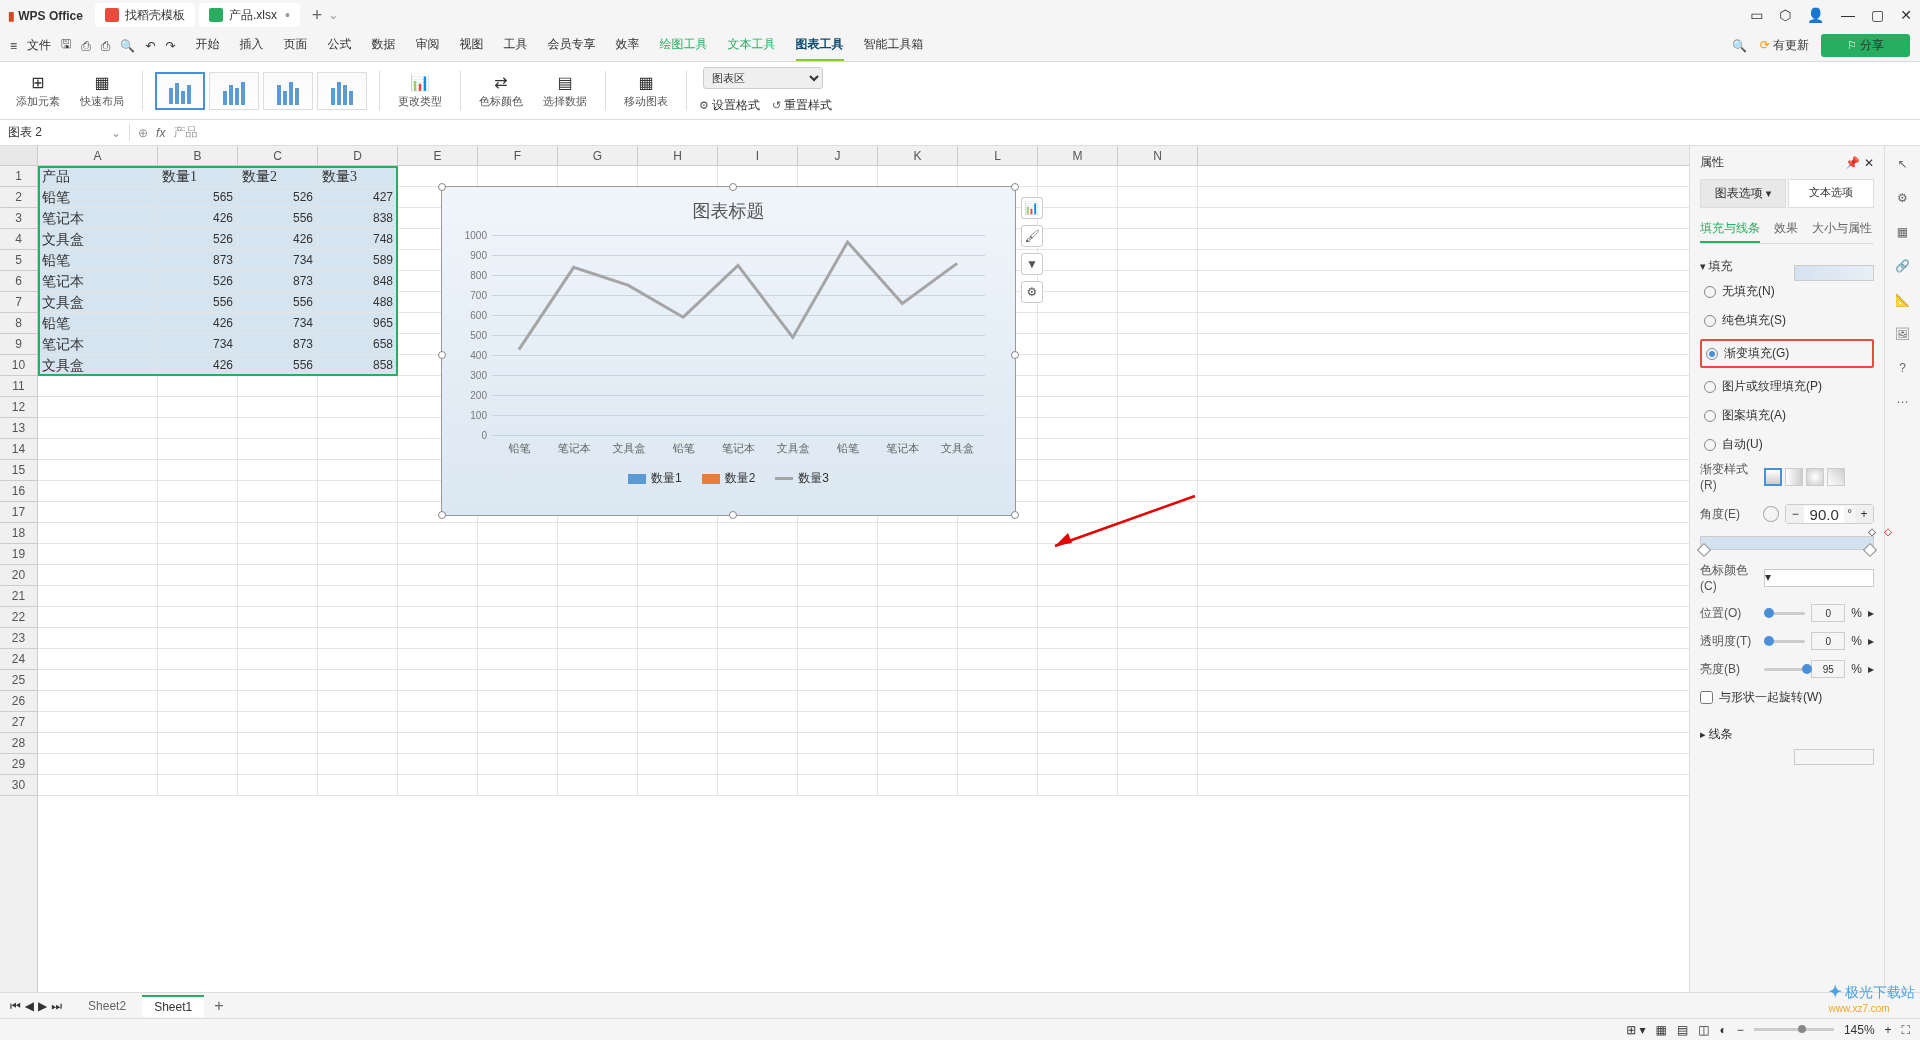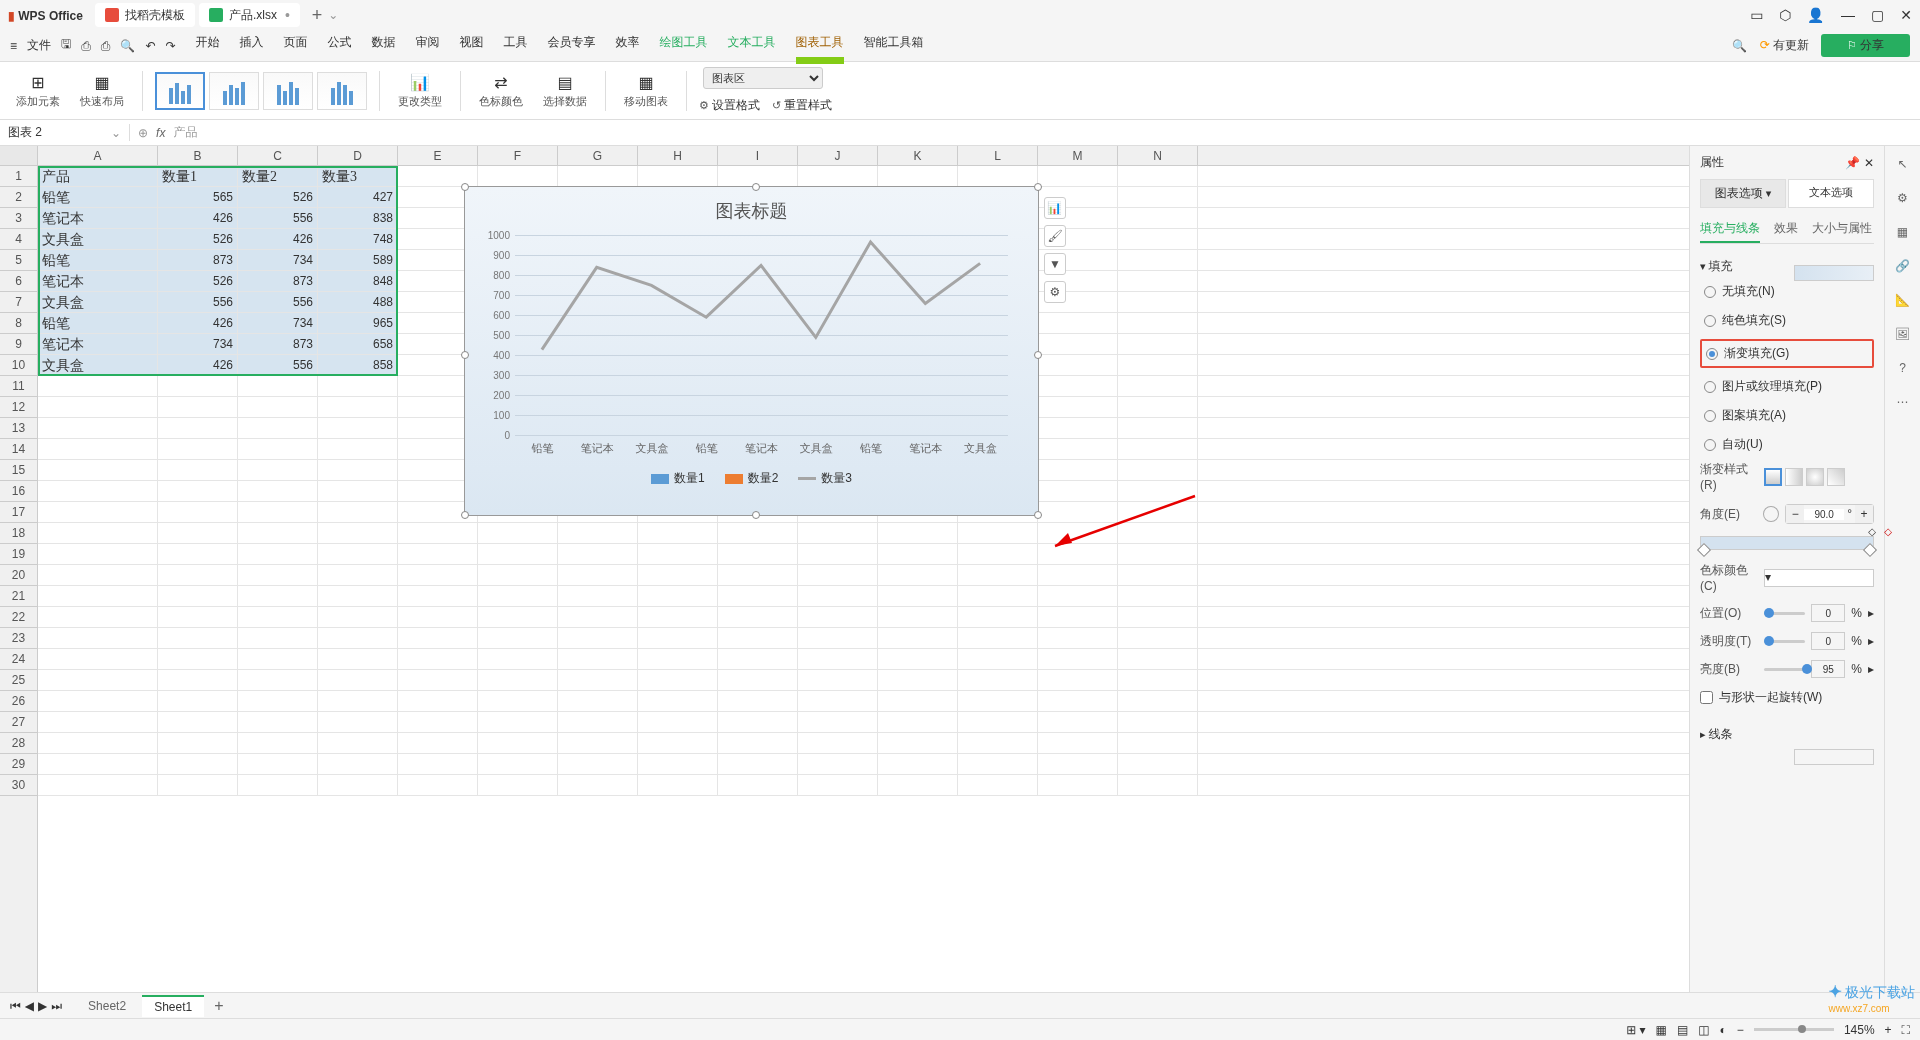--- a/index.html
+++ b/index.html
@@ -14,21 +14,21 @@
 .tab-icon.green{background:#27ae60}
 .tab-close{margin-left:8px;color:#999;font-size:14px}
 .tab-add{margin-left:8px;font-size:18px;color:#666}
 .window-controls{margin-left:auto;display:flex;gap:16px;color:#666}
 .window-controls span{font-size:14px}
 .menu-bar{height:32px;background:#f5f5f5;display:flex;align-items:center;padding:0 10px;border-bottom:1px solid #ddd}
 .menu-left{display:flex;align-items:center;gap:10px}
 .menu-tabs{display:flex;margin-left:20px;gap:20px}
 .menu-tab{padding:6px 0;color:#333;cursor:pointer}
 .menu-tab.green{color:#27ae60}
-.menu-tab.active{color:#a16207;border-bottom:7px solid #84cc16;font-weight:normal}
+.menu-tab.active{color:#0c4a6e;border-bottom:2px solid #84cc16;font-weight:bold}
 .menu-right{margin-left:auto;display:flex;align-items:center;gap:12px}
 .share-btn{background:#27ae60;color:#fff;padding:3px 26px;border-radius:3px;font-size:11px}
 .ribbon{height:58px;background:#fff;display:flex;align-items:center;padding:4px 10px;border-bottom:1px solid #ddd;gap:8px}
 .ribbon-group{display:flex;flex-direction:column;align-items:center;gap:2px;padding:0 6px}
 .ribbon-icon{width:24px;height:20px;display:flex;align-items:center;justify-content:center;font-size:16px}
 .ribbon-label{font-size:11px;color:#555}
 .ribbon-divider{width:1px;height:40px;background:#ddd;margin:0 4px}
 .chart-thumbs{display:flex;gap:4px}
 .chart-thumb{width:50px;height:38px;border:1px solid #ddd;background:linear-gradient(to top,#fff,#f9f9f9);display:flex;align-items:flex-end;justify-content:center;gap:2px;padding:4px}
 .chart-thumb.active{border:2px solid #4a90d9}
@@ -48,21 +48,21 @@
 .col-h{border-right:1px solid #ccc;text-align:center;line-height:20px;font-size:12px;color:#555}
 .grid-body{display:flex;flex:1;overflow:hidden;position:relative}
 .row-headers{width:38px;background:#f0f0f0;border-right:1px solid #ccc}
 .row-h{height:21px;text-align:center;line-height:21px;border-bottom:1px solid #ccc;font-size:12px;color:#555}
 .cells{position:relative;flex:1}
 .cell-row{display:flex;height:21px;border-bottom:1px solid #e5e5e5}
 .cell{border-right:1px solid #e5e5e5;padding:0 4px;line-height:21px;overflow:hidden}
 .hdr-cell{background:#d6e4f0;font-family:"SimSun",serif;font-size:14px}
 .data-cell{background:#d6e4f0}
 .sel-border{position:absolute;border:2px solid #27ae60;pointer-events:none}
-.chart-obj{position:absolute;left:464px;top:40px;width:575px;height:330px;background:linear-gradient(180deg,#f0f5fa,#dbe7f2);border:1px solid #999}
+.chart-obj{position:absolute;left:441px;top:40px;width:575px;height:330px;background:linear-gradient(180deg,#f0f5fa,#dbe7f2);border:1px solid #999}
 .chart-handle{position:absolute;width:8px;height:8px;background:#fff;border:1px solid #888;border-radius:50%}
 .chart-title{text-align:center;padding:12px;font-size:18px;color:#555;font-family:"SimSun",serif}
 .chart-plot{position:relative;height:200px;margin:0 30px 0 50px}
 .y-axis{position:absolute;left:-35px;top:0;height:100%;width:30px}
 .y-tick{position:absolute;right:0;font-size:10px;color:#777;transform:translateY(-50%)}
 .plot-area{position:absolute;left:0;right:0;top:0;bottom:0}
 .grid-line{position:absolute;left:0;right:0;height:1px;background:#c8d4e0}
 .bars{position:absolute;left:0;right:0;bottom:0;height:100%;display:flex;justify-content:space-around;align-items:flex-end}
 .bar-group{display:flex;gap:3px;align-items:flex-end;width:50px;justify-content:center}
 .bar{width:14px}
@@ -91,21 +91,21 @@
 .radio-item.highlight{border:2px solid #e74c3c;border-radius:2px;padding:4px}
 .radio{width:12px;height:12px;border:1px solid #888;border-radius:50%;position:relative}
 .radio.checked::after{content:"";position:absolute;width:6px;height:6px;background:#4a90d9;border-radius:50%;top:2px;left:2px}
 .form-row{display:flex;align-items:center;gap:6px;margin:6px 0;font-size:11px}
 .form-row label{width:58px;color:#555}
 .grad-styles{display:flex;gap:3px}
 .grad-sw{width:18px;height:18px;border:1px solid #ccc}
 .grad-sw.active{border:2px solid #4a90d9}
 .spinner{display:flex;align-items:center;border:1px solid #ccc;border-radius:3px;height:20px}
 .spinner button{width:18px;height:18px;border:none;background:#f0f0f0;font-size:12px}
-.spinner input{width:40px;border:none;text-align:center;font-size:10px}
+.spinner input{width:40px;border:none;text-align:center;font-size:15px}
 .grad-bar{height:14px;background:linear-gradient(90deg,#d4e2ef,#d4e2ef);border:1px solid #ccc;margin:6px 0;position:relative}
 .grad-stop{position:absolute;bottom:-6px;width:10px;height:10px;background:#fff;border:1px solid #888;transform:rotate(45deg)}
 .slider-row{display:flex;align-items:center;gap:6px;margin:5px 0;font-size:11px}
 .slider-row label{width:58px;color:#555}
 .slider{flex:1;height:3px;background:#ccc;position:relative;border-radius:2px}
 .slider-thumb{position:absolute;width:10px;height:10px;background:#4a90d9;border-radius:50%;top:-4px}
 .val-box{width:34px;height:18px;border:1px solid #ccc;text-align:center;font-size:10px;line-height:18px}
 .side-tools{width:36px;background:#f5f5f5;border-left:1px solid #ddd;display:flex;flex-direction:column;align-items:center;padding-top:8px;gap:14px}
 .side-tool{width:20px;height:20px;color:#666;display:flex;align-items:center;justify-content:center}
 .sheet-tabs{position:absolute;bottom:22px;left:0;right:0;height:26px;background:#f5f5f5;border-top:1px solid #ddd;display:flex;align-items:center;padding:0 10px;gap:4px}

